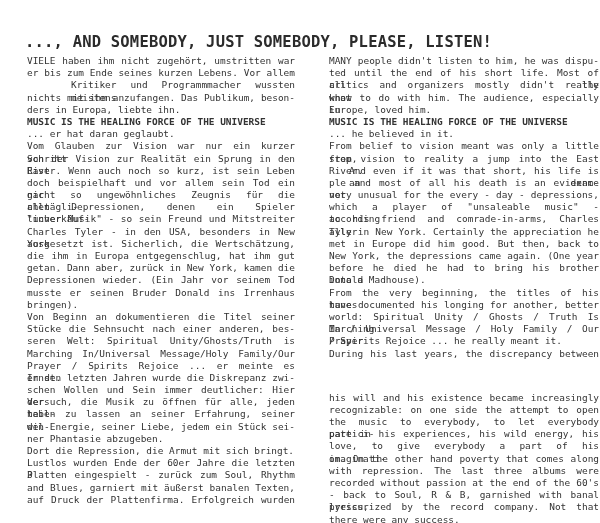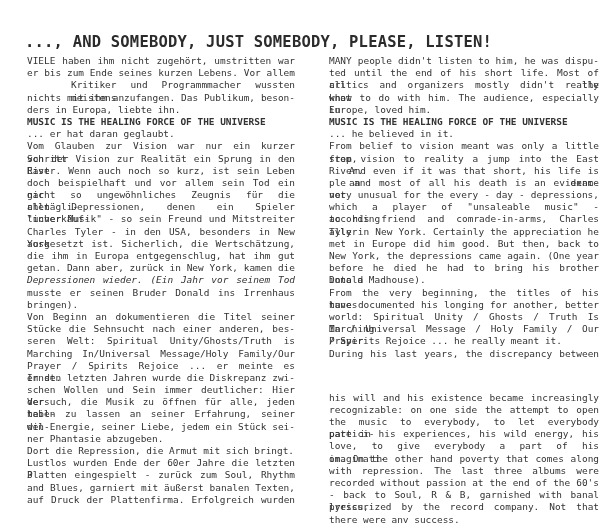--- a/index.html
+++ b/index.html
@@ -37,21 +37,21 @@
     <span class="line" style="white-space: normal;">von der Vision zur Realität ein Sprung in den East</span>
     <span class="line" style="white-space: normal;">River. Wenn auch noch so kurz, ist sein Leben</span>
     <span class="line" style="white-space: normal;">doch beispielhaft und vor allem sein Tod ein gar</span>
     <span class="line" style="white-space: normal;">nicht so ungewöhnliches Zeugnis für die alltägli-</span>
     <span class="line" style="white-space: normal;">chen Depressionen, denen ein Spieler "unverkäuf-</span>
     <span class="line" style="white-space: normal;">licher Musik" - so sein Freund und Mitstreiter</span>
     <span class="line" style="white-space: normal;">Charles Tyler - in den USA, besonders in New York</span>
     <span class="line" style="white-space: normal;">ausgesetzt ist. Sicherlich, die Wertschätzung,</span>
     <span class="line" style="white-space: normal;">die ihm in Europa entgegenschlug, hat ihm gut</span>
     <span class="line" style="white-space: normal;">getan. Dann aber, zurück in New York, kamen die</span>
-    <span class="line" style="white-space: normal; font-style: italic;">Depressionen wieder. (Ein Jahr vor seinem Tod</span>
+    <span class="line" style="white-space: normal;">Depressionen wieder. (Ein Jahr vor seinem Tod</span>
     <span class="line" style="white-space: normal;">musste er seinen Bruder Donald ins Irrenhaus</span>
     <span class="line last" style="white-space: normal;">bringen).</span>
     <span class="line" style="white-space: normal;">Von Beginn an dokumentieren die Titel seiner</span>
     <span class="line" style="white-space: normal;">Stücke die Sehnsucht nach einer anderen, bes-</span>
     <span class="line" style="white-space: normal;">seren Welt: Spiritual Unity/Ghosts/Truth is</span>
     <span class="line" style="white-space: normal;">Marching In/Universal Message/Holy Family/Our</span>
     <span class="line last" style="white-space: normal;">Prayer / Spirits Rejoice ... er meinte es ernst.</span>
     <span class="line" style="white-space: normal;">In den letzten Jahren wurde die Diskrepanz zwi-</span>
     <span class="line" style="white-space: normal;">schen Wollen und Sein immer deutlicher: Hier der</span>
     <span class="line" style="white-space: normal;">Versuch, die Musik zu öffnen für alle, jeden teil-</span>

